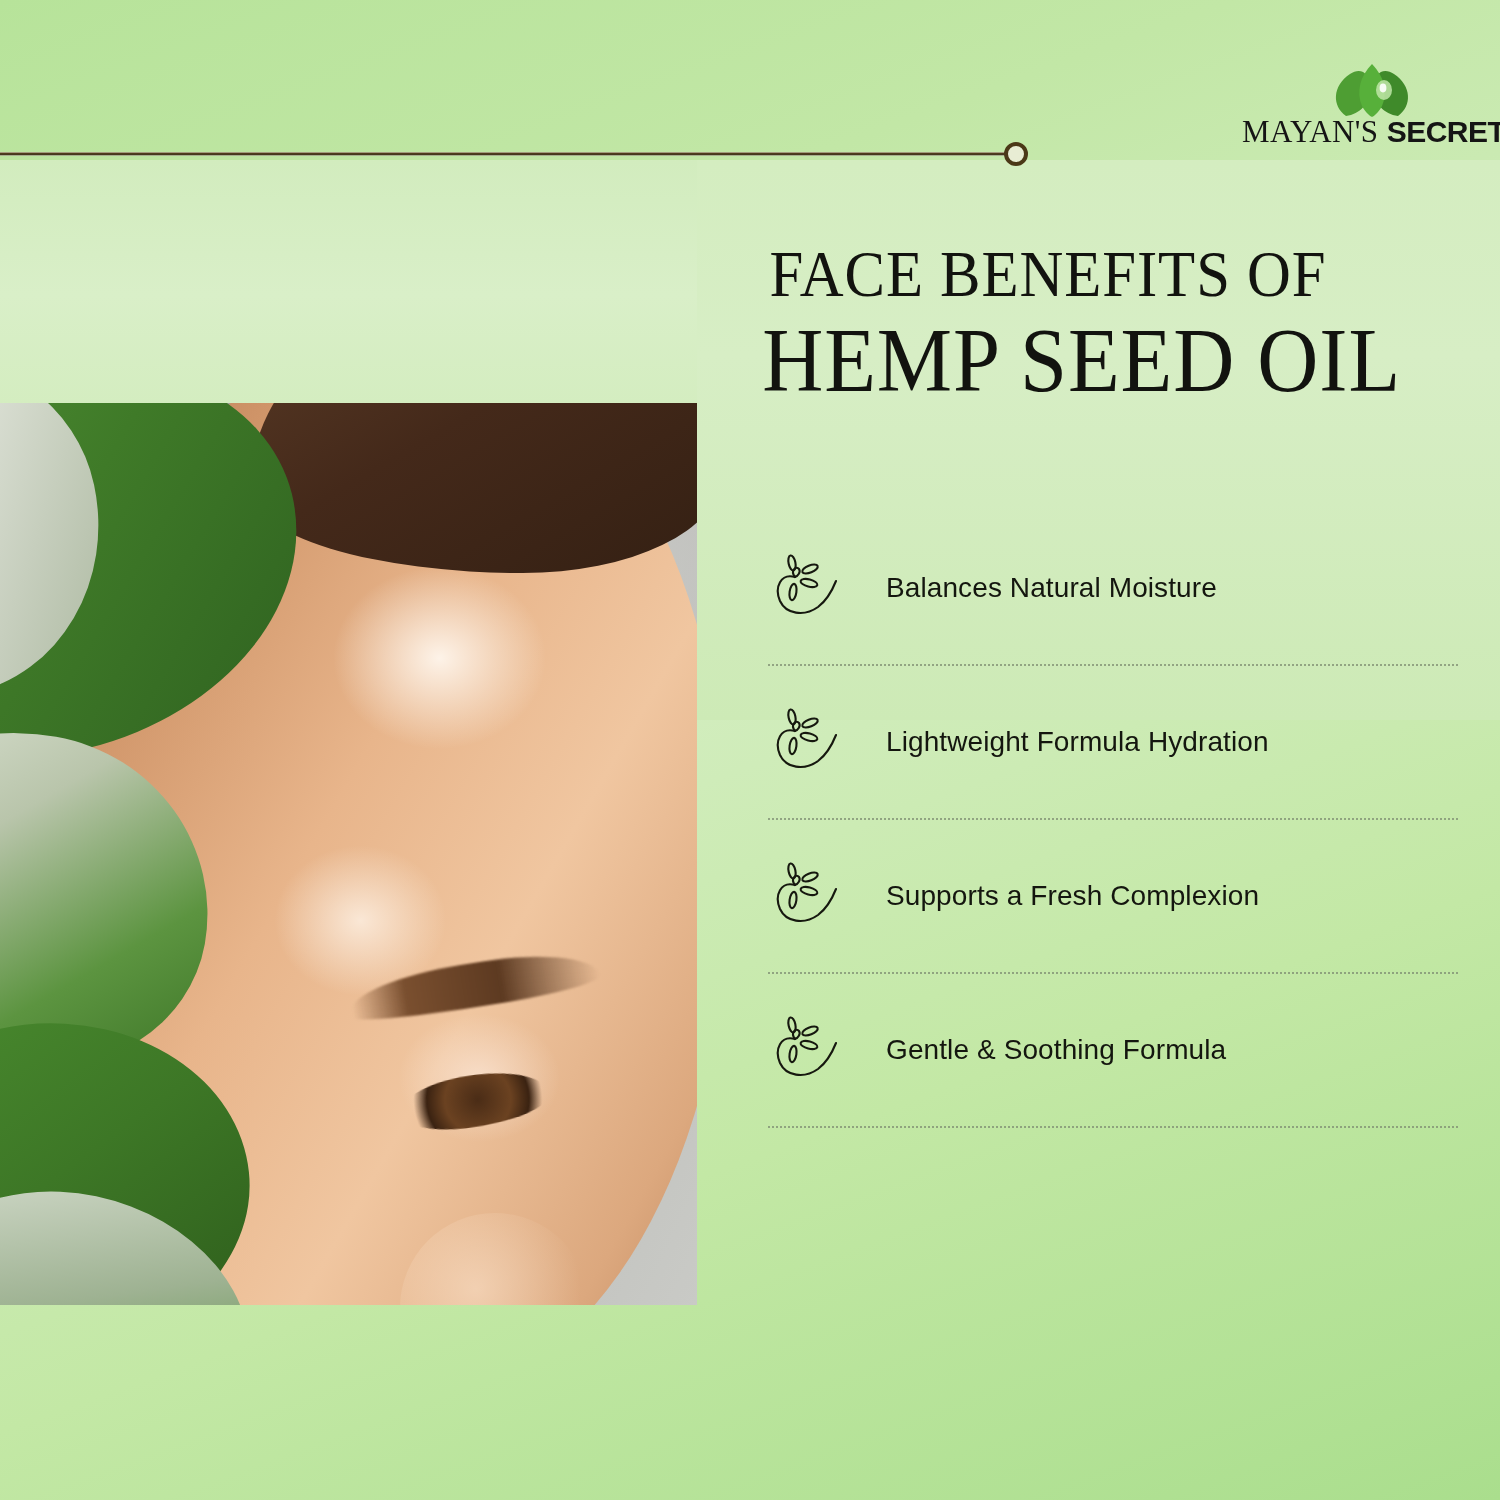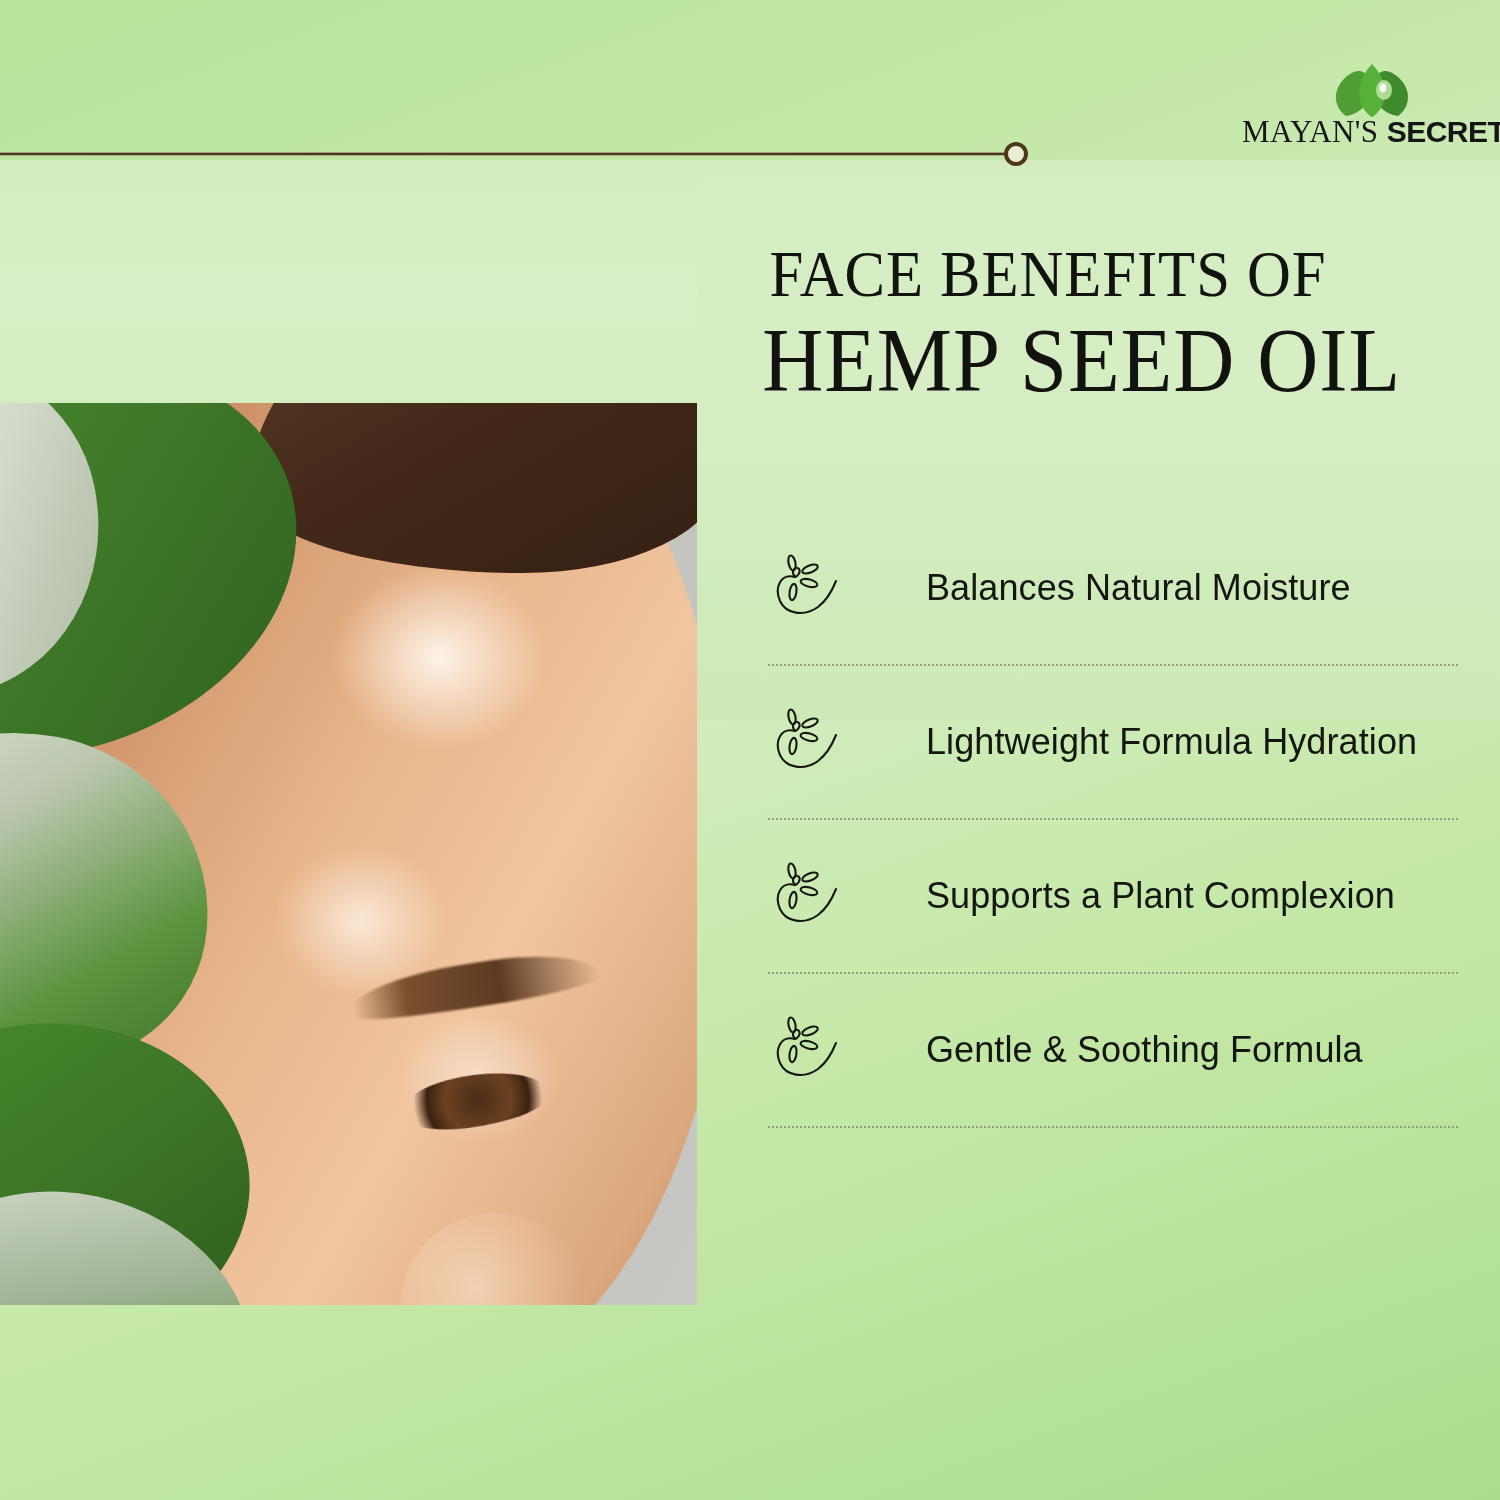--- a/index.html
+++ b/index.html
@@ -257,25 +257,24 @@
     height: 74px;
     margin-right: 44px;
   }
   .benefit-icon svg {
     display: block;
     width: 74px;
     height: 74px;
   }
   .benefit-text {
     flex: 1 1 auto;
-    font-size: 36px;
+    font-size: 28px;
     line-height: 58px;
     color: #14160f;
     letter-spacing: 0.1px;
-    margin-left: 40px;
   }
   .divider {
     height: 0;
     border-top: 2px dotted #7e8d72;
     opacity: 0.75;
     margin: 0;
   }
 </style>
 </head>
 <body>
@@ -362,21 +361,21 @@
       <span class="benefit-icon">
         <svg viewBox="0 0 74 74" xmlns="http://www.w3.org/2000/svg" fill="none" stroke="#16180f" stroke-width="2.1" stroke-linecap="round">
           <path d="M27 26 C13 22 6 36 12 50 C18 63 36 66 50 56 C58 50 64 40 68 30"></path>
           <path d="M27 26 C22 20 28 14 31 18 C33 21 30 25 27 26 Z"></path>
           <ellipse cx="24" cy="12" rx="3.4" ry="7.6" transform="rotate(-12 24 12)"></ellipse>
           <ellipse cx="42" cy="18" rx="8.2" ry="3.6" transform="rotate(-22 42 18)"></ellipse>
           <ellipse cx="41" cy="32" rx="8.6" ry="3.6" transform="rotate(14 41 32)"></ellipse>
           <ellipse cx="25" cy="41" rx="3.4" ry="8.2" transform="rotate(8 25 41)"></ellipse>
         </svg>
       </span>
-      <span class="benefit-text">Supports a Plant Complexion</span>
+      <span class="benefit-text">Supports a Fresh Complexion</span>
     </div>
 
     <div class="divider"></div>
 
 
     <div class="benefit-row">
       <span class="benefit-icon">
         <svg viewBox="0 0 74 74" xmlns="http://www.w3.org/2000/svg" fill="none" stroke="#16180f" stroke-width="2.1" stroke-linecap="round">
           <path d="M27 26 C13 22 6 36 12 50 C18 63 36 66 50 56 C58 50 64 40 68 30"></path>
           <path d="M27 26 C22 20 28 14 31 18 C33 21 30 25 27 26 Z"></path>

